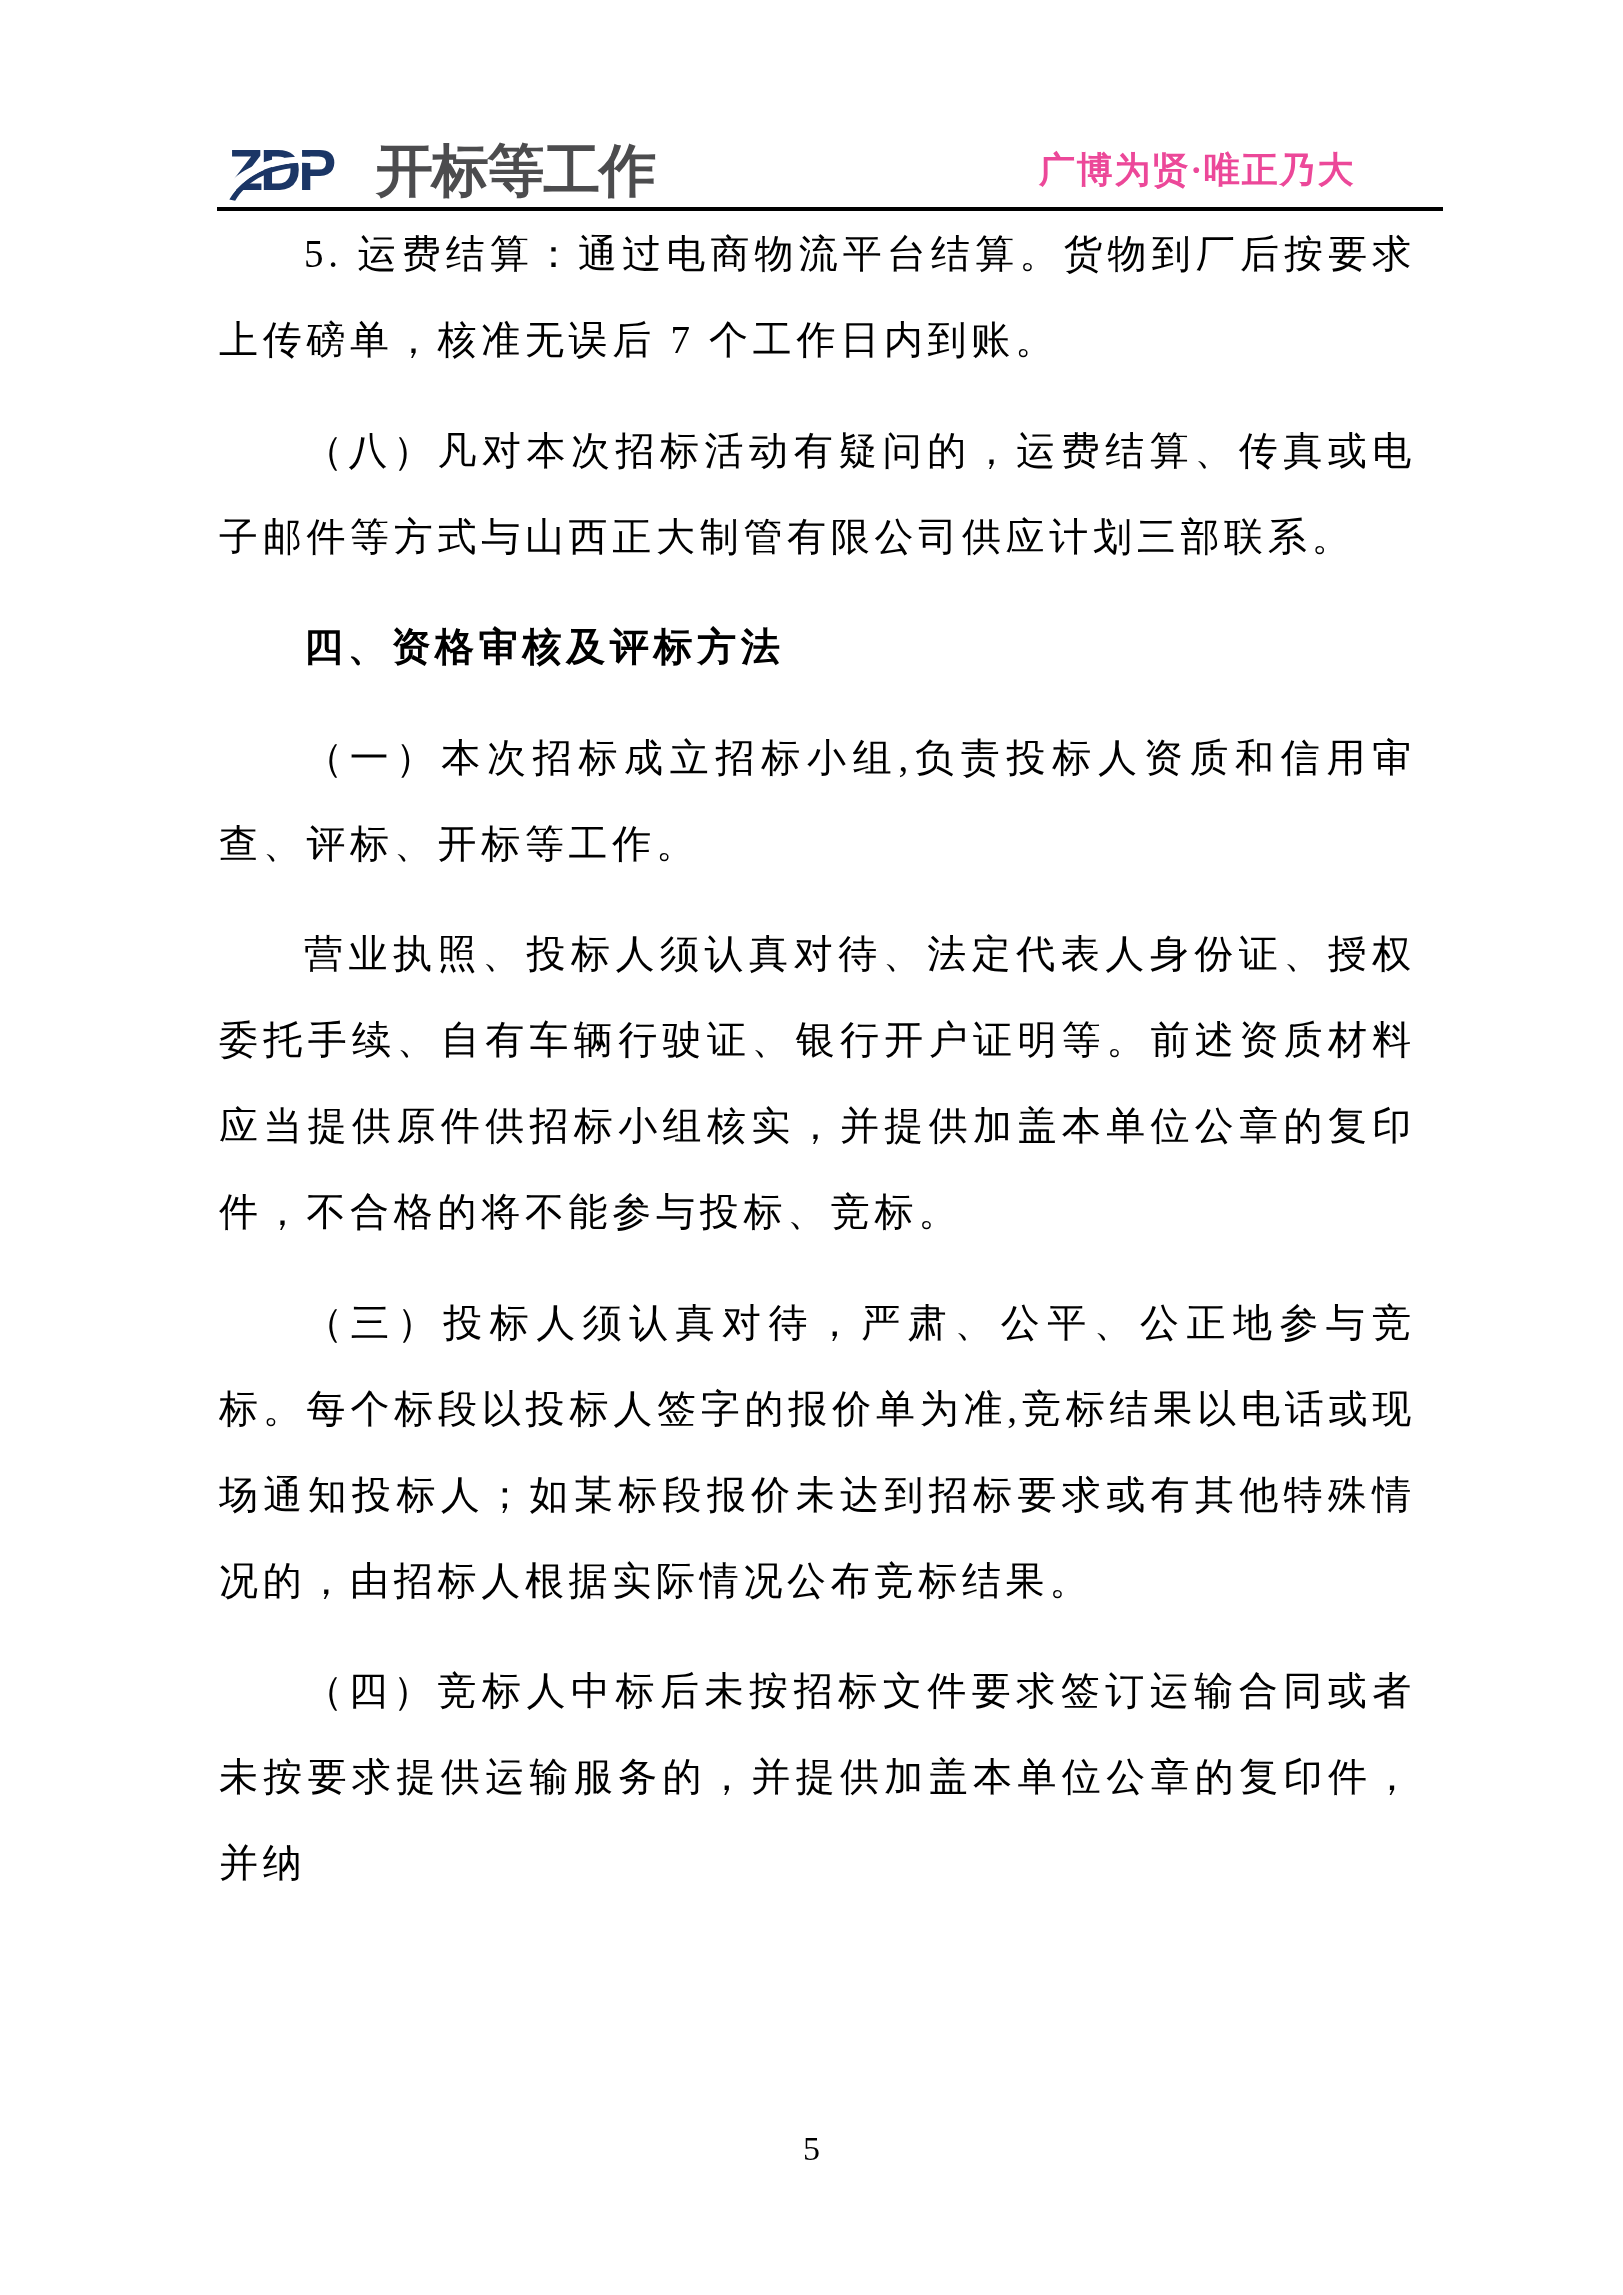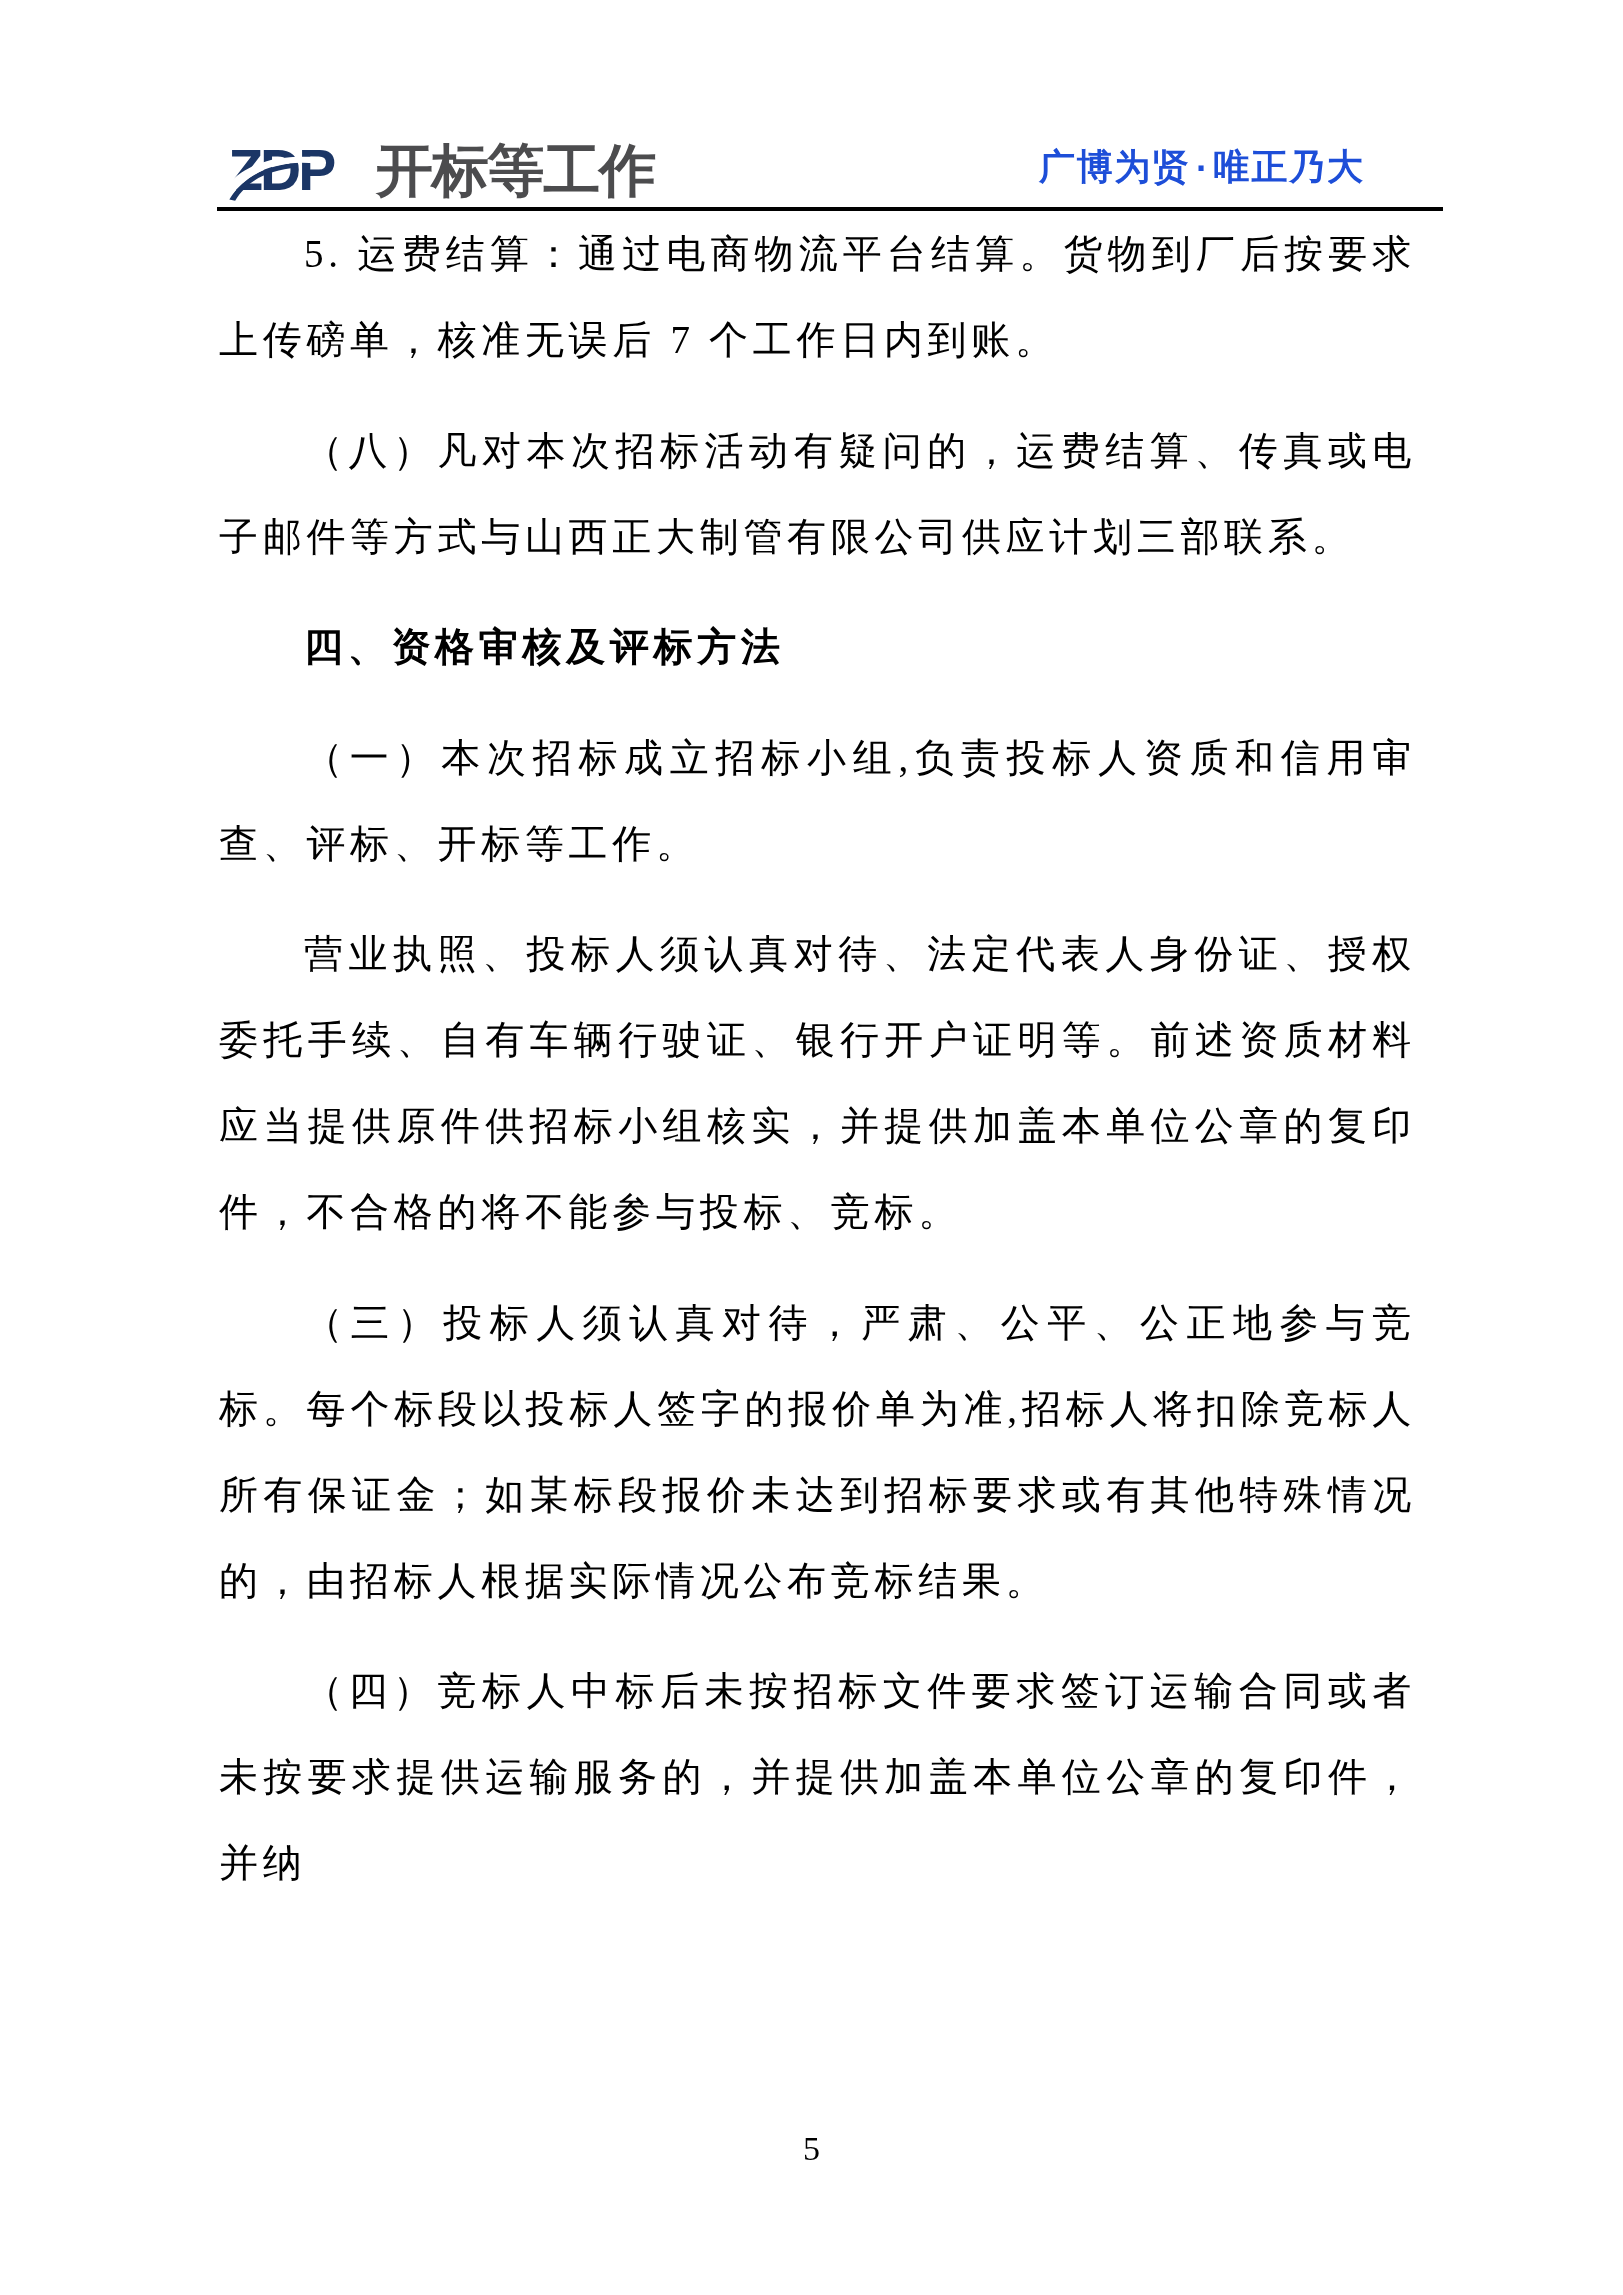--- a/index.html
+++ b/index.html
@@ -36,26 +36,26 @@
     font-size: 57px;
     line-height: 64px;
     letter-spacing: -1.2px;
     color: #4c4c4e;
     white-space: nowrap;
   }
   .slogan {
     position: absolute;
     left: 1039px;
     top: 147px;
-    font-family: Liberation Mono, monospace;
+    font-family: Liberation Serif, serif;
     font-weight: 700;
     font-size: 36px;
     line-height: 46px;
     letter-spacing: 1.8px;
-    color: #1d4ed8;
+    color: #ec4899;
     white-space: nowrap;
     text-align: center;
   }
   .header-rule {
     position: absolute;
     left: 217px;
     top: 207px;
     width: 1226px;
     height: 4.1px;
     background: #000000;
@@ -114,20 +114,20 @@
 
     <div class="header-rule"></div>
   </div>
 
   <div class="doc-body">
     <p class="body">5. 运费结算：通过电商物流平台结算。货物到厂后按要求上传磅单，核准无误后 7 个工作日内到账。</p>
     <p class="body">（八）凡对本次招标活动有疑问的，运费结算、传真或电子邮件等方式与山西正大制管有限公司供应计划三部联系。</p>
     <p class="heading">四、资格审核及评标方法</p>
     <p class="body">（一）本次招标成立招标小组,负责投标人资质和信用审查、评标、开标等工作。</p>
     <p class="body">营业执照、投标人须认真对待、法定代表人身份证、授权委托手续、自有车辆行驶证、银行开户证明等。前述资质材料应当提供原件供招标小组核实，并提供加盖本单位公章的复印件，不合格的将不能参与投标、竞标。</p>
-    <p class="body">（三）投标人须认真对待，严肃、公平、公正地参与竞标。每个标段以投标人签字的报价单为准,招标人将扣除竞标人所有保证金；如某标段报价未达到招标要求或有其他特殊情况的，由招标人根据实际情况公布竞标结果。</p>
+    <p class="body">（三）投标人须认真对待，严肃、公平、公正地参与竞标。每个标段以投标人签字的报价单为准,竞标结果以电话或现场通知投标人；如某标段报价未达到招标要求或有其他特殊情况的，由招标人根据实际情况公布竞标结果。</p>
     <p class="body">（四）竞标人中标后未按招标文件要求签订运输合同或者未按要求提供运输服务的，并提供加盖本单位公章的复印件，并纳</p>
   </div>
 
   <div class="page-number">5</div>
 
 </div>
 
 
 </body></html>

